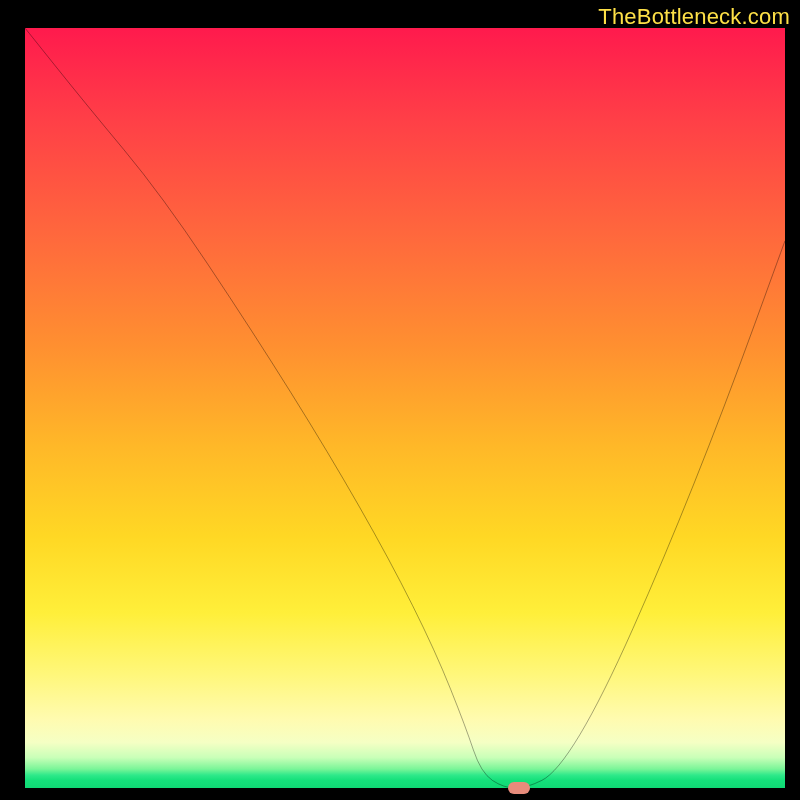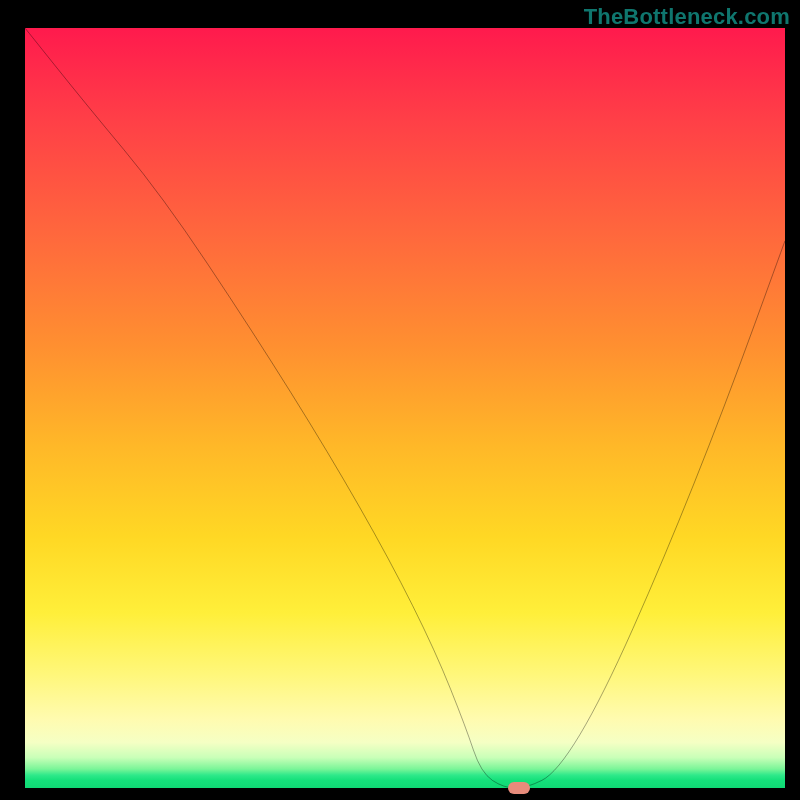--- a/index.html
+++ b/index.html
@@ -14,23 +14,23 @@
   .frame {
     position: relative;
     width: 800px;
     height: 800px;
     background: #000;
   }
   .watermark {
     position: absolute;
     top: 4px;
     right: 10px;
-    color: #0f766e;
+    color: #fde047;
     font-size: 22px;
-    font-weight: 700;
+    font-weight: 400;
     letter-spacing: 0.2px;
     z-index: 5;
   }
   .plot-area {
     position: absolute;
     left: 25px;
     top: 28px;
     width: 760px;
     height: 760px;
   }

